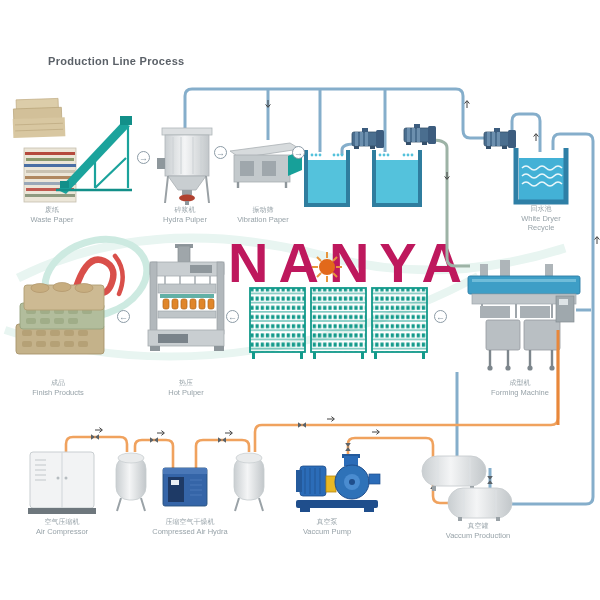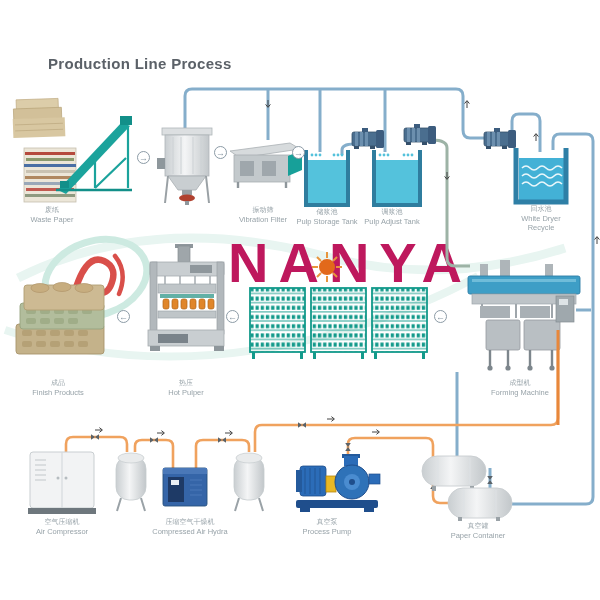--- a/index.html
+++ b/index.html
@@ -1,18 +1,18 @@
 <!DOCTYPE html>
 <html><head>
 <meta charset="utf-8">
 <style>
   html,body{margin:0;padding:0;background:#ffffff;}
   .canvas{position:relative;width:600px;height:600px;background:#ffffff;overflow:hidden;
           font-family:"Liberation Sans","DejaVu Sans",sans-serif;}
-  .title{position:absolute;left:8px;top:55px;font-size:15px;font-weight:600;
+  .title{position:absolute;left:8px;top:55px;font-size:11px;font-weight:600;
          color:#5b6168;letter-spacing:.3px;padding-left:40px;}
   .wm-text{position:absolute;left:228px;top:230px;font-size:56px;font-weight:bold;
            color:#be185d;letter-spacing:10px;white-space:nowrap;}
   .label{position:absolute;width:120px;text-align:center;color:#98a3a9;
          font-size:7.5px;line-height:9.5px;}
   .label .zh{font-size:7px;}
   .label.narrow{width:60px;}
   .carrow{position:absolute;width:13px;height:13px;border:1.2px solid #8c9ba6;border-radius:50%;
           color:#8c9ba6;font-size:9px;line-height:12px;text-align:center;box-sizing:border-box;
           background:#fff;}
@@ -370,31 +370,27 @@
   <span class="carrow" style="left:214px;top:146px">→</span>
   <span class="carrow" style="left:292px;top:146px">→</span>
   <span class="carrow" style="left:117px;top:310px">←</span>
   <span class="carrow" style="left:226px;top:310px">←</span>
   <span class="carrow" style="left:434px;top:310px">←</span>
 
   <div class="label" style="left:-8px;top:205px">
     <div class="zh">废纸</div>
       <div class="en">Waste Paper</div>
     </div>
+  <div class="label" style="left:125px;top:205px">
+    <div class="zh">碎浆机</div>
+      <div class="en">Hydra Pulper</div>
+    </div>
   <div class="label" style="left:203px;top:205px">
     <div class="zh">振动筛</div>
-      <div class="en">Vibration Filter</div>
-    </div>
-  <div class="label" style="left:267px;top:207px">
-    <div class="zh">储浆池</div>
-      <div class="en">Pulp Storage Tank</div>
-    </div>
-  <div class="label" style="left:332px;top:207px">
-    <div class="zh">调浆池</div>
-      <div class="en">Pulp Adjust Tank</div>
+      <div class="en">Vibration Paper</div>
     </div>
   <div class="label narrow" style="left:511px;top:204px">
     <div class="zh">回水池</div>
       <div class="en">White Dryer Recycle</div>
     </div>
 
   <div class="label" style="left:-2px;top:378px">
     <div class="zh">成品</div>
       <div class="en">Finish Products</div>
     </div>
@@ -410,20 +406,20 @@
   <div class="label" style="left:460px;top:378px">
     <div class="zh">成型机</div>
       <div class="en">Forming Machine</div>
     </div>
   <div class="label" style="left:130px;top:517px">
     <div class="zh">压缩空气干燥机</div>
       <div class="en">Compressed Air Hydra</div>
     </div>
   <div class="label" style="left:267px;top:517px">
     <div class="zh">真空泵</div>
-      <div class="en">Process Pump</div>
+      <div class="en">Vaccum Pump</div>
     </div>
   <div class="label" style="left:418px;top:521px">
     <div class="zh">真空罐</div>
-      <div class="en">Paper Container</div>
+      <div class="en">Vaccum Production</div>
     </div>
 
 </div>
 
 </body></html>

